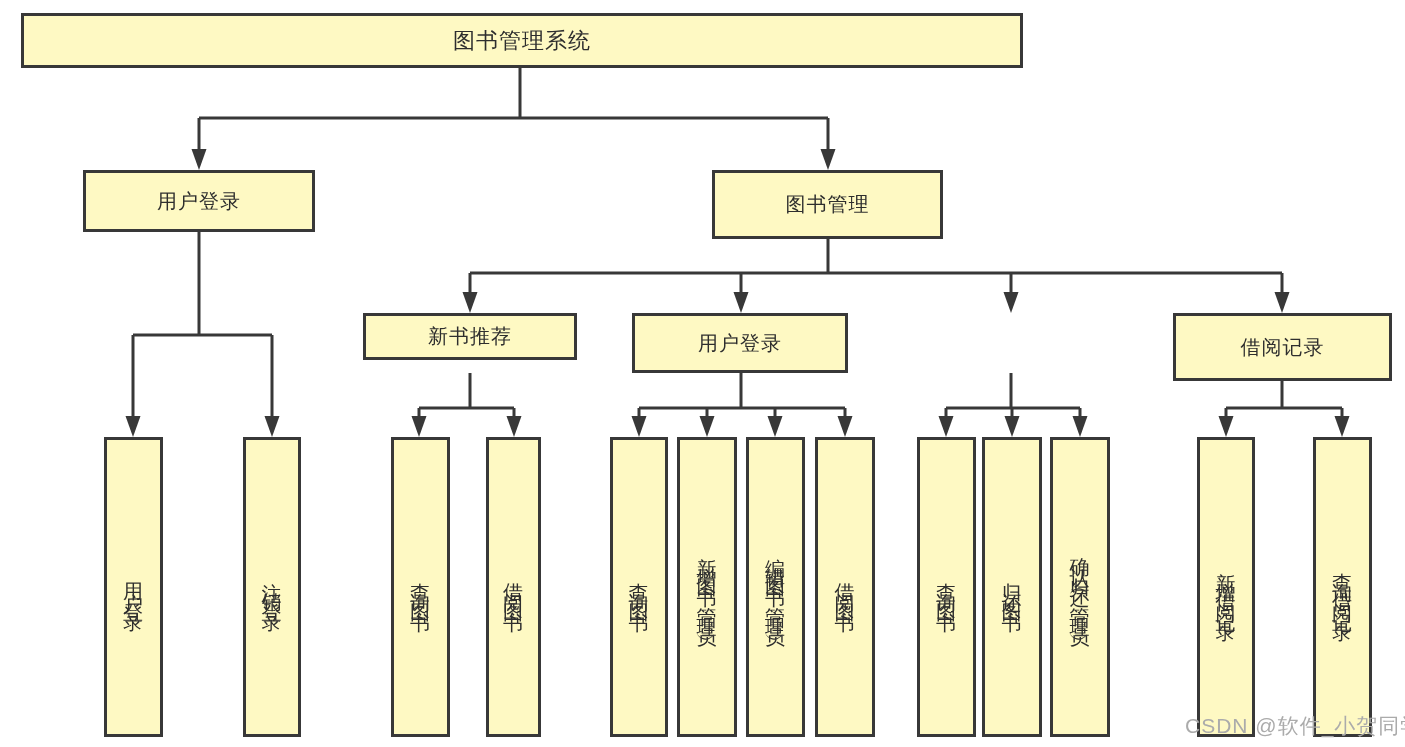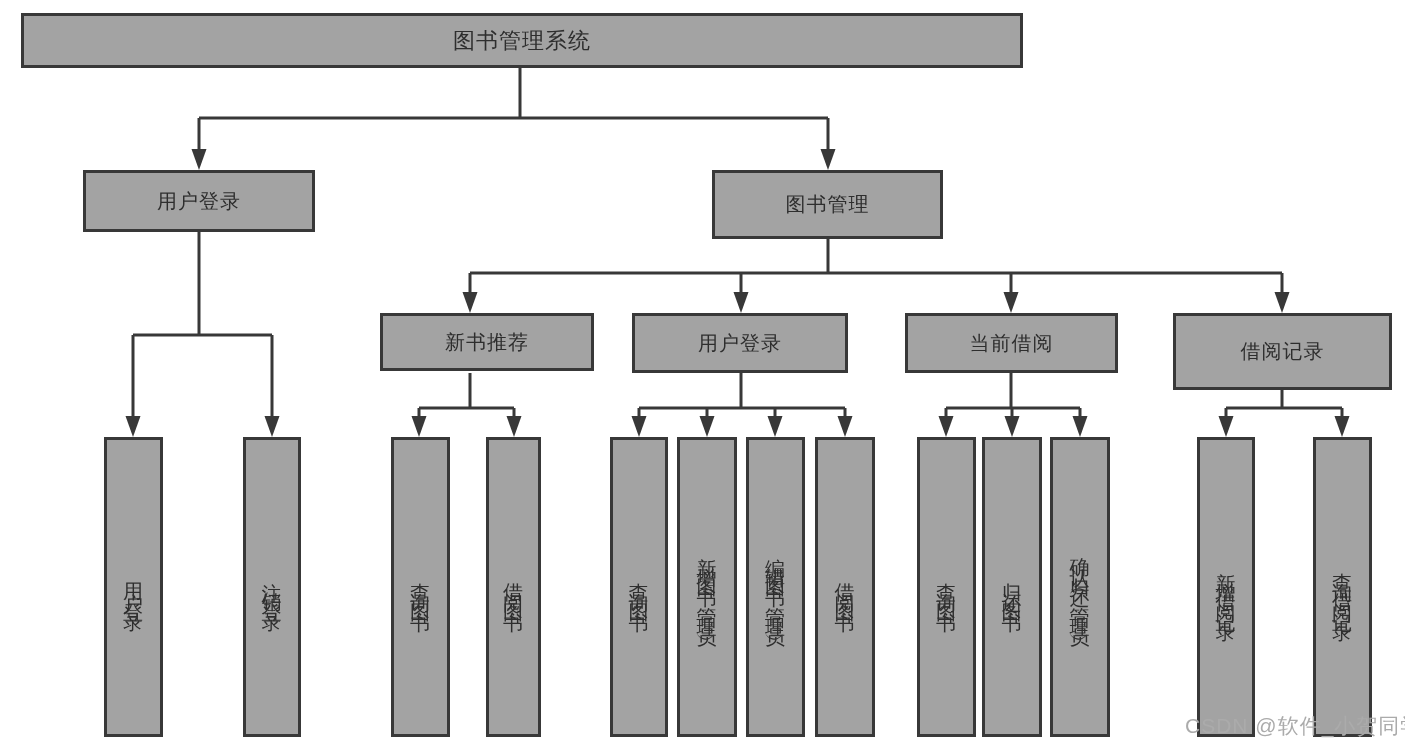--- a/index.html
+++ b/index.html
@@ -6,21 +6,21 @@
   #canvas{
     position:relative;
     width:1405px;height:747px;
     background:#ffffff;
     font-family:"Liberation Sans","DejaVu Sans",sans-serif;
     color:#2e2e2e;
     overflow:hidden;
   }
   .box{
     position:absolute;
-    background:#a3a3a3;
+    background:#fef9c3;
     border:3px solid #383838;
     box-sizing:border-box;
     display:flex;
     align-items:center;
     justify-content:center;
     font-size:20px;
     letter-spacing:1px;
     z-index:2;
   }
   .root-box{font-size:22px;}
@@ -95,30 +95,27 @@
     <span class="label">图书管理系统</span>
   </div>
 
   <div class="box" style="left:83px;top:170px;width:232px;height:62px;">
     <span class="label">用户登录</span>
   </div>
   <div class="box" style="left:712px;top:170px;width:231px;height:69px;">
     <span class="label">图书管理</span>
   </div>
 
-  <div class="box" style="left:380px;top:313px;width:214px;height:58px;">
+  <div class="box" style="left:363px;top:313px;width:214px;height:47px;">
     <span class="label">新书推荐</span>
   </div>
   <div class="box" style="left:632px;top:313px;width:216px;height:60px;">
     <span class="label">用户登录</span>
   </div>
-  <div class="box" style="left:905px;top:313px;width:213px;height:60px;">
-    <span class="label">当前借阅</span>
-  </div>
-  <div class="box" style="left:1173px;top:313px;width:219px;height:77px;">
+  <div class="box" style="left:1173px;top:313px;width:219px;height:68px;">
     <span class="label">借阅记录</span>
   </div>
 
   <div class="box vbox" style="left:104px;top:437px;width:59px;height:300px;">
     <span class="label">用户登录</span>
   </div>
   <div class="box vbox" style="left:243px;top:437px;width:58px;height:300px;">
     <span class="label">注销登录</span>
   </div>
   <div class="box vbox" style="left:391px;top:437px;width:59px;height:300px;">

